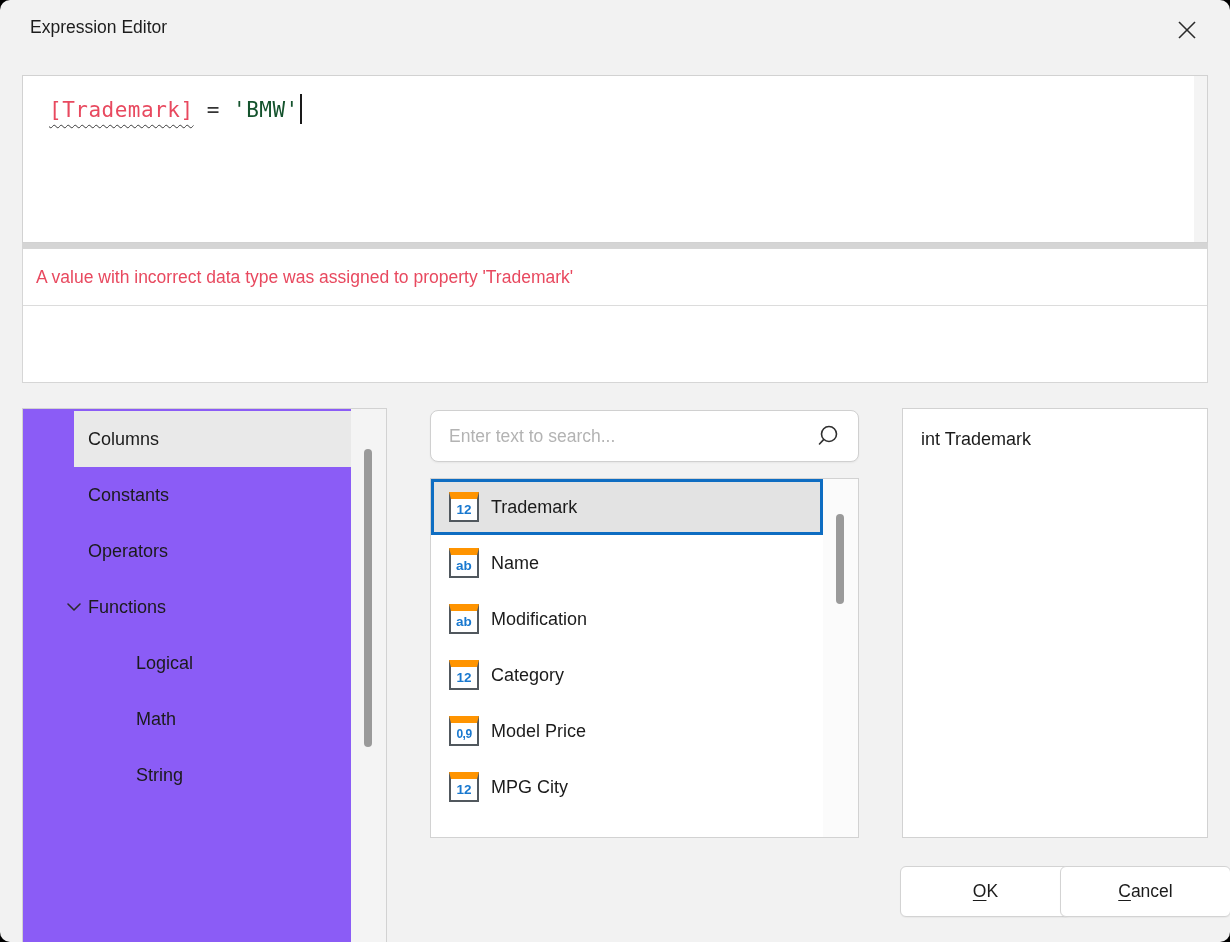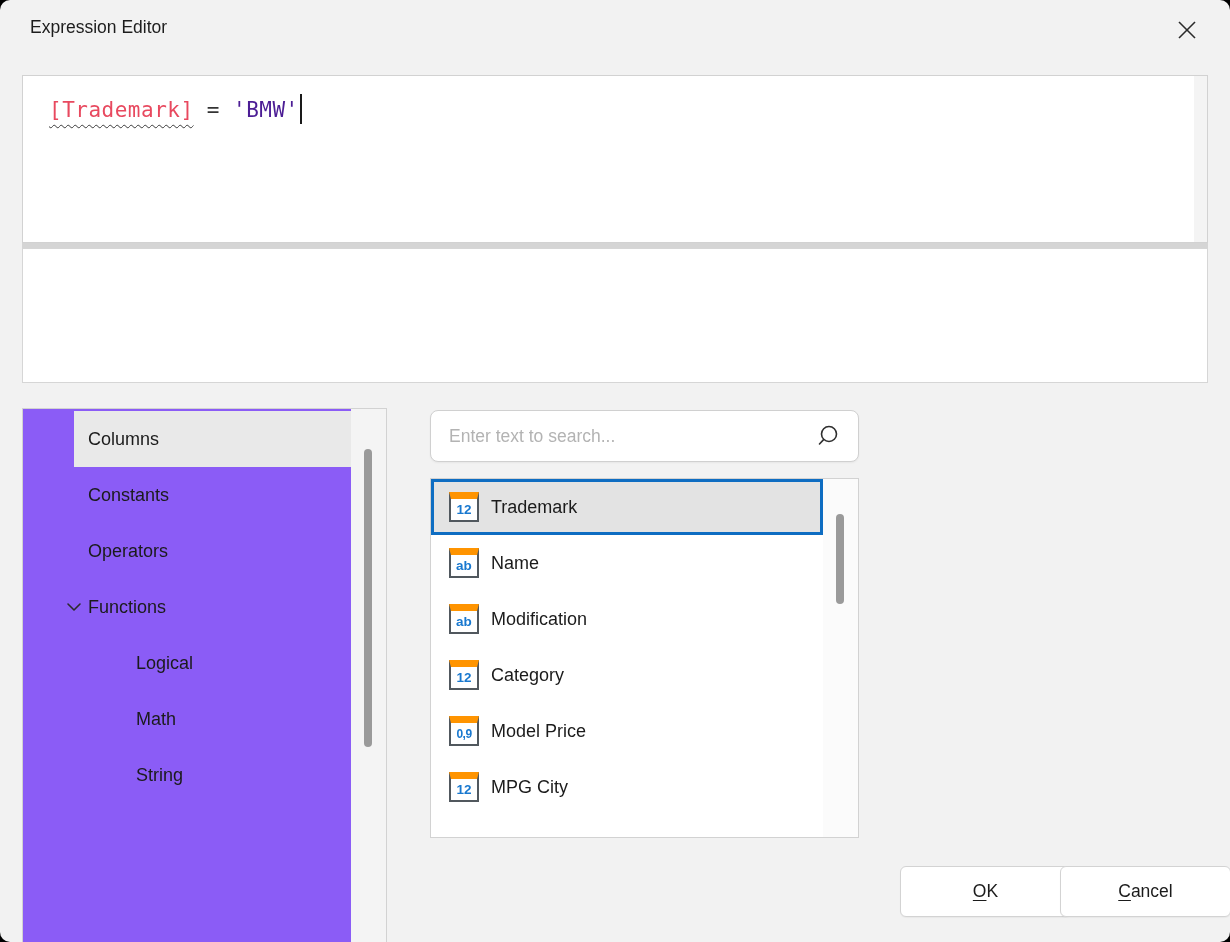--- a/index.html
+++ b/index.html
@@ -15,21 +15,21 @@
                background:transparent; border:none; cursor:pointer; }
 
   
   .expr-box { position:absolute; left:22px; top:75px; width:1186px; height:168px;
               background:#fff; border:1px solid #d2d2d2; }
   .expr-track { position:absolute; right:0; top:0; bottom:0; width:13px; background:#f4f4f4; }
   .expr-line { position:absolute; left:26px; top:22px; font-family:"DejaVu Sans Mono", monospace;
                font-size:21px; letter-spacing:0.5px; white-space:pre; color:#333; }
   .tok-column { color:#e8495f; text-decoration:underline wavy #3a3a3a 1px; text-underline-offset:7px; }
   .tok-op { color:#333; }
-  .tok-value { color:#4c1d95; }
+  .tok-value { color:#14532d; }
   .caret { display:inline-block; width:2px; height:30px; background:#1a1a1a;
            vertical-align:middle; margin-left:1px; margin-top:-4px; }
 
   .splitter { position:absolute; left:22px; top:243px; width:1186px; height:5px; background:#d5d5d5; }
 
   
   .error-panel { position:absolute; left:22px; top:248px; width:1186px; height:135px;
                  background:#fff; border:1px solid #d6d6d6; }
   .error-row { height:57px; display:flex; align-items:center; padding-left:13px;
                border-bottom:1px solid #dcdcdc; color:#e8495f; font-size:17.5px; }
@@ -115,20 +115,21 @@
   </button>
 
   <div class="expr-box">
     <div class="expr-track"></div>
     <div class="expr-line"><span class="tok-column">[Trademark]</span><span class="tok-op"> = </span><span class="tok-value">'BMW'</span><span class="caret"></span></div>
   </div>
 
   <div class="splitter"></div>
 
   <div class="error-panel">
+    <div class="error-row">A value with incorrect data type was assigned to property 'Trademark'</div>
     <div class="error-empty"></div>
   </div>
 
   <div class="tree-panel">
     <div class="tree-gutter"></div>
     <div class="tree-thumb"></div>
     <div class="tree-rows">
       <div class="tree-row level0 selected">
         <span class="hl"></span>
           <span class="lbl">Columns</span>
@@ -198,20 +199,23 @@
     <div class="field-row">
       <span class="type-icon narrow">0,9</span>
       <span class="lbl">Model Price</span>
     </div>
     <div class="field-row">
       <span class="type-icon">12</span>
       <span class="lbl">MPG City</span>
     </div>
   </div>
 
+  <div class="preview-panel">
+    <div class="preview-text">int Trademark</div>
+  </div>
 
   <button class="btn btn-ok">
     <span><span class="accesskey">O</span><span>K</span></span>
   </button>
   <button class="btn btn-cancel">
     <span><span class="accesskey">C</span><span>ancel</span></span>
   </button>
 
 </div>
 

